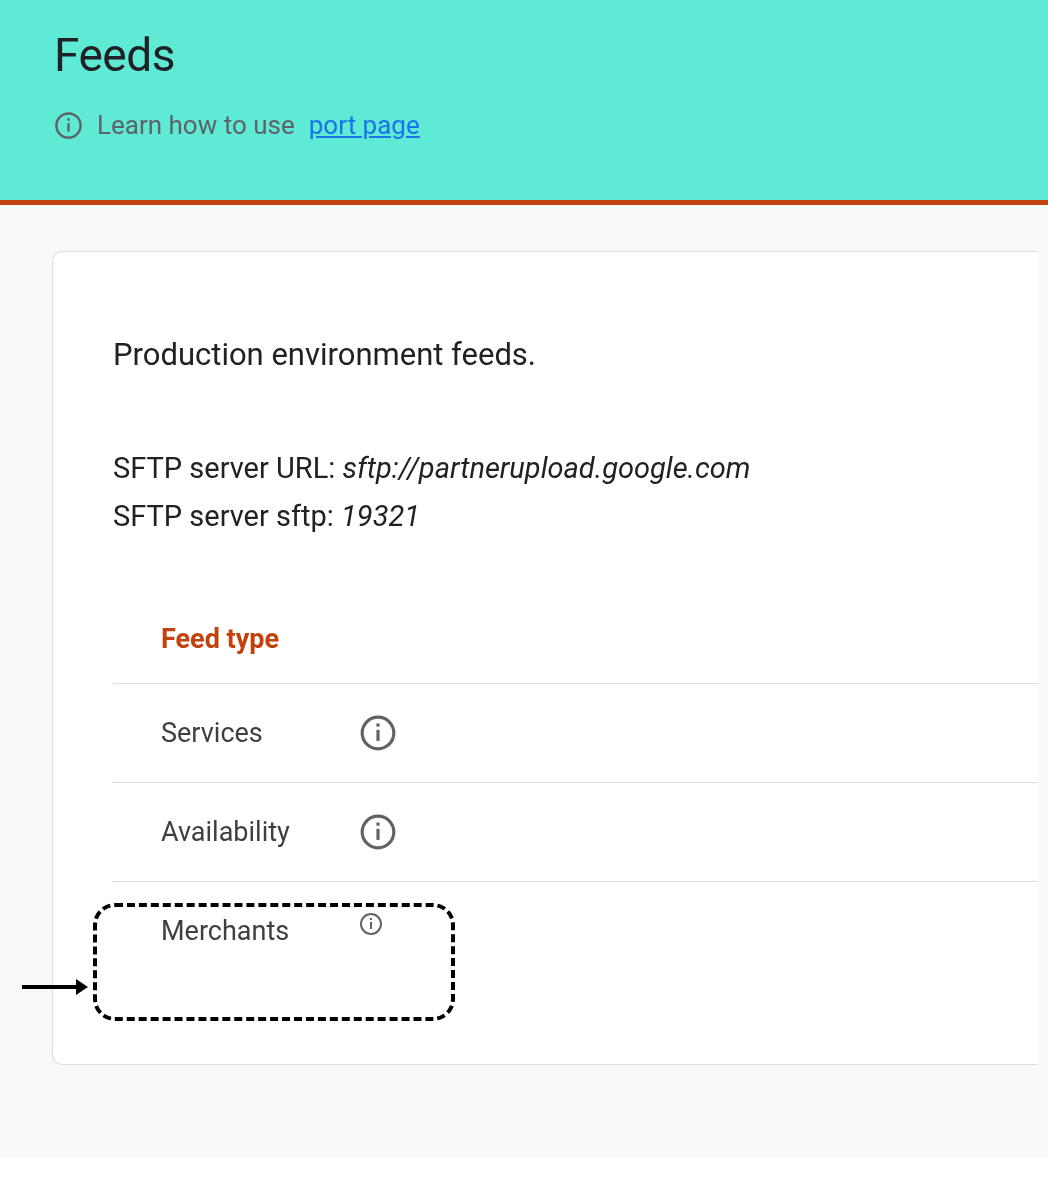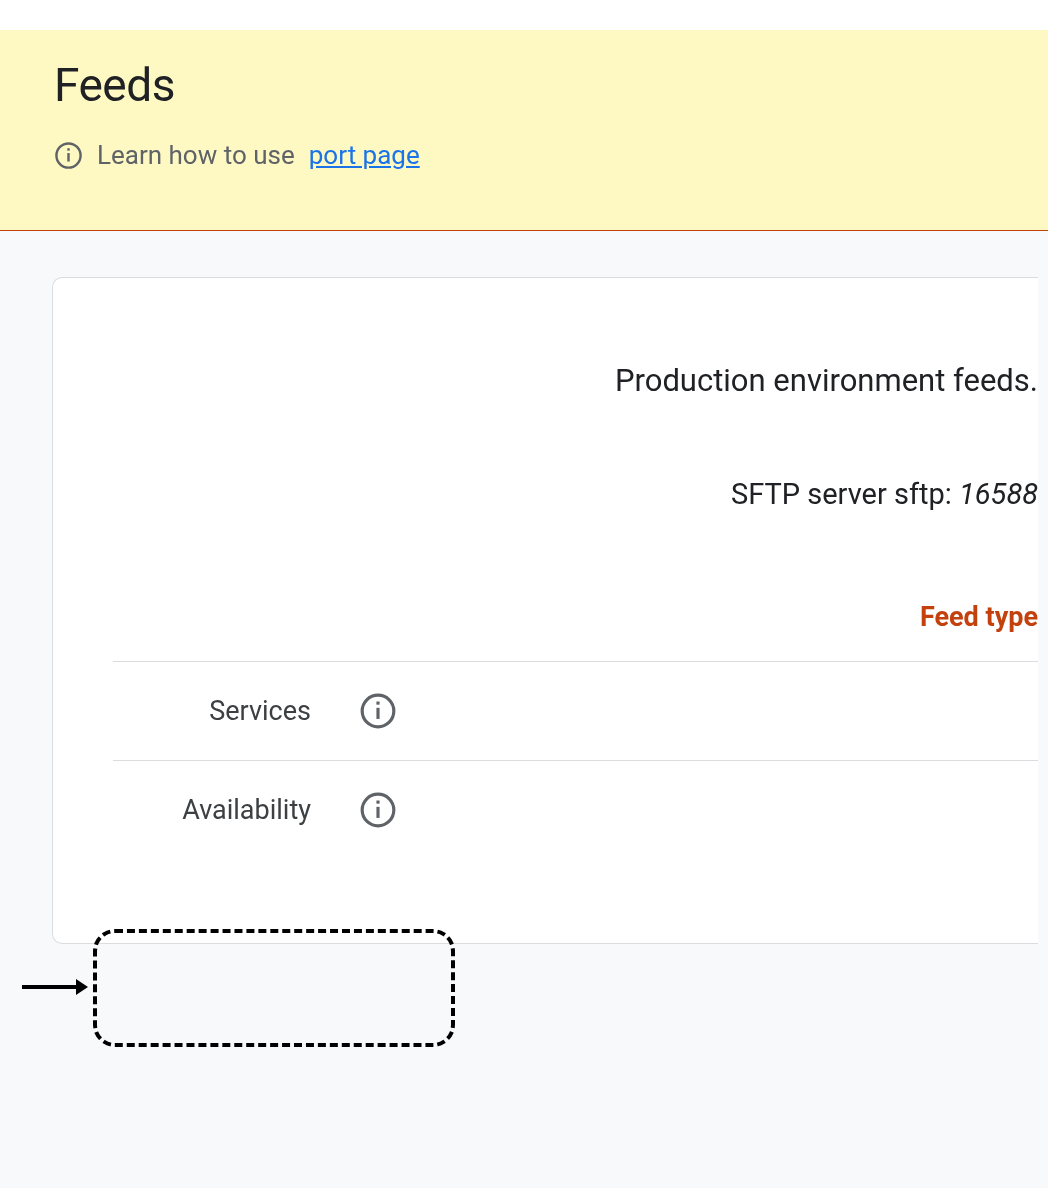--- a/index.html
+++ b/index.html
@@ -10,22 +10,21 @@
   body {
     font-family: Roboto, "Helvetica Neue", Arial, sans-serif;
     background: #ffffff;
     width: 1048px;
     height: 1190px;
     color: #202124;
     overflow: hidden;
   }
   .header {
     padding: 28px 0 60px 54px;
-    background: #fef9c3;
-    margin-top: 30px;
+    background: #5eead4;
   }
   .page-title {
     font-size: 46px;
     font-weight: 400;
     letter-spacing: -0.5px;
     color: #202124;
   }
   .learn-row {
     margin-top: 28px;
     display: flex;
@@ -39,24 +38,23 @@
     text-decoration: underline;
     cursor: pointer;
   }
   .info-icon-svg {
     display: inline-flex;
     align-items: center;
     justify-content: center;
   }
   .content-area {
     background: #f8f9fa;
-    border-top: 1px solid #c2410c;
+    border-top: 5px solid #c2410c;
     padding: 46px 10px 0 52px;
     min-height: 958px;
-    text-align: right;
   }
   .card {
     background: #ffffff;
     border: 1px solid #dadce0;
     border-top-left-radius: 10px;
     border-bottom-left-radius: 10px;
     border-right: none;
     padding: 84px 0 84px 60px;
     position: relative;
   }
@@ -130,21 +128,24 @@
     <a class="link">port page</a>
   </div>
 </div>
 
 <div class="content-area">
   <div class="card">
     <div class="card-heading">Production environment feeds.</div>
 
     <div class="sftp-block">
       <div>
-        <span class="label">SFTP server sftp: </span><span class="value">16588</span>
+        <span class="label">SFTP server URL: </span><span class="value">sftp://partnerupload.google.com</span>
+      </div>
+      <div>
+        <span class="label">SFTP server sftp: </span><span class="value">19321</span>
       </div>
     </div>
 
     <div class="table">
       <div class="table-header">Feed type</div>
 
       <div class="row">
         <span class="row-label">Services</span>
         <span class="info-icon-svg">
           <svg width="38" height="38" viewBox="0 0 24 24" fill="none">
@@ -159,20 +160,30 @@
         <span class="row-label">Availability</span>
         <span class="info-icon-svg">
           <svg width="38" height="38" viewBox="0 0 24 24" fill="none">
             <circle cx="12" cy="12" r="10" stroke="#5f6368" stroke-width="2"></circle>
             <rect x="11" y="10" width="2" height="7" fill="#5f6368"></rect>
             <rect x="11" y="6" width="2" height="2" fill="#5f6368"></rect>
           </svg>
         </span>
       </div>
 
+      <div class="row">
+        <span class="row-label">Merchants</span>
+        <span class="info-icon-svg">
+          <svg width="38" height="38" viewBox="0 0 1 24 24" fill="none">
+            <circle cx="12" cy="12" r="10" stroke="#5f6368" stroke-width="2"></circle>
+            <rect x="11" y="10" width="2" height="7" fill="#5f6368"></rect>
+            <rect x="11" y="6" width="2" height="2" fill="#5f6368"></rect>
+          </svg>
+        </span>
+      </div>
 
     </div>
 
     <div class="highlight-box" style="left:40px; top:651px; width:362px; height:118px;"></div>
 
   </div>
 </div>
 
 <div class="arrow" style="left:22px; top:976px;">
   <svg width="66" height="22" viewBox="0 0 66 22">

